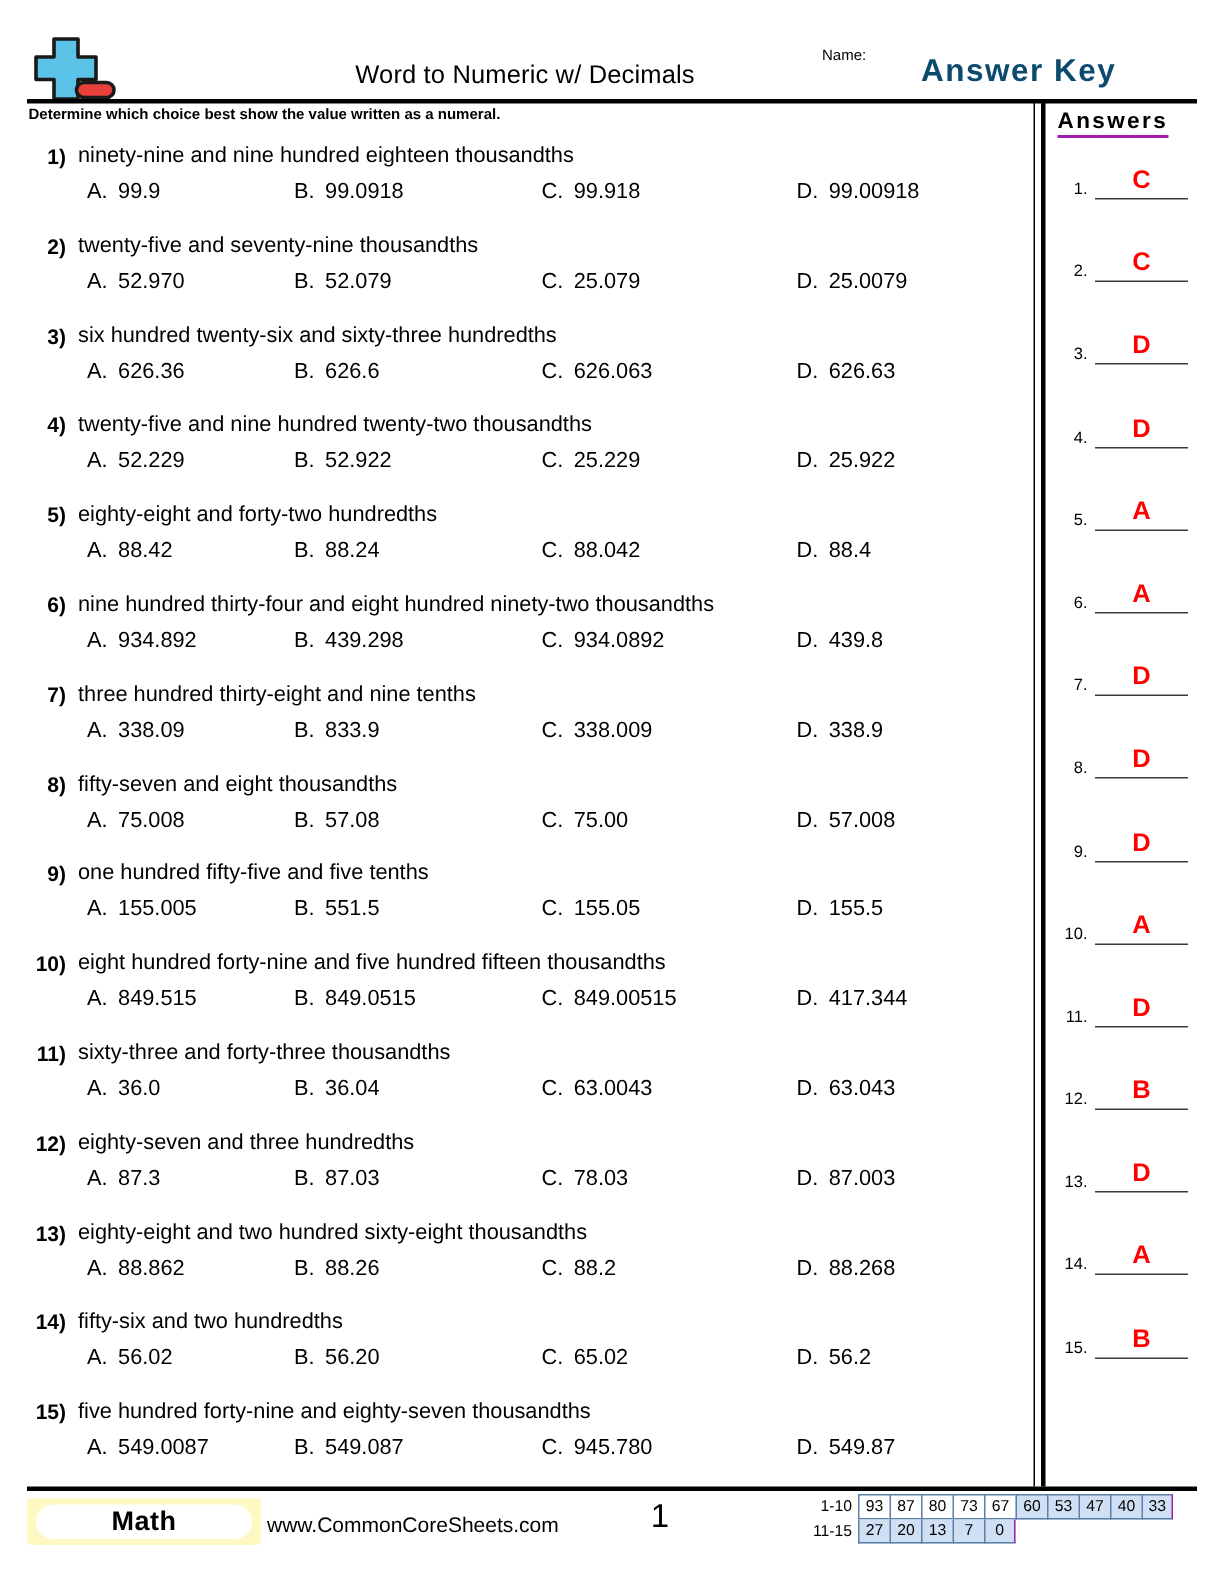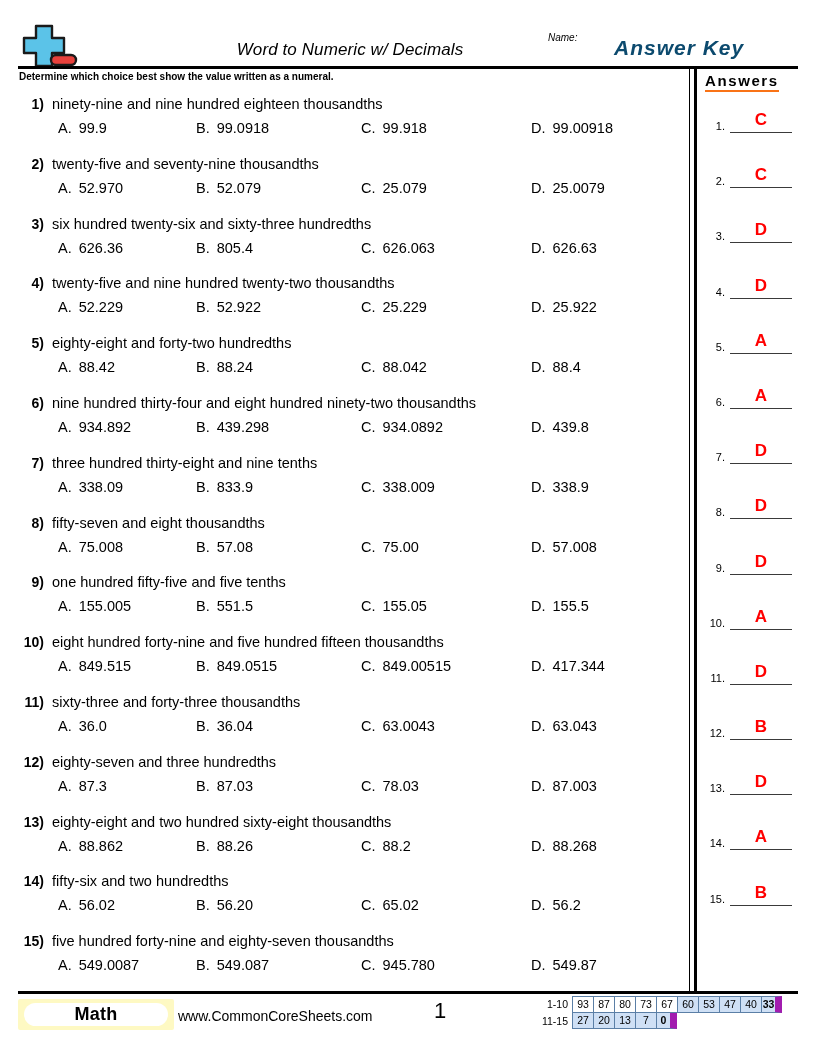--- a/index.html
+++ b/index.html
@@ -22,21 +22,20 @@
     width: 816px;
     height: 1056px;
   }
 
   
   .header {
     position: absolute;
     left: 0; top: 0;
     width: 816px;
     height: 68px;
-    font-style: italic;
   }
   .logo {
     position: absolute;
     left: 18px;
     top: 24px;
     width: 62px;
     height: 46px;
   }
   .logo svg { display: block; }
 
@@ -159,21 +158,21 @@
     width: 119px;
     height: 923px;
   }
   .answers-title {
     position: absolute;
     left: 8px;
     top: 4px;
     font-size: 15px;
     font-weight: bold;
     letter-spacing: 1.6px;
-    border-bottom: 2px solid #f97316;
+    border-bottom: 2px solid #a21caf;
     padding-bottom: 1px;
     white-space: nowrap;
   }
   .ans-list {
     position: absolute;
     left: 0;
     top: 34px;
     width: 119px;
   }
   .ans-row {
@@ -279,21 +278,21 @@
   .score-cell {
     width: 21px;
     border: 1px solid #5b7fa6;
     border-right: none;
     text-align: center;
     line-height: 15px;
     font-size: 10.5px;
     background: #ffffff;
     box-sizing: border-box;
   }
-  .score-cell.last { border-right: 7px solid #a21caf; font-weight: bold; }
+  .score-cell.last { border-right: 1px solid #a21caf; }
   .score-cell.blue { background: #cfe0f5; }
   .score-row.second .score-cell { border-top: none; }
 </style>
 </head>
 <body>
 
 <div class="page">
 
   <div class="header">
     <div class="logo">
@@ -333,21 +332,21 @@
           <div class="choice c-b"><span class="ltr">B.</span><span>52.079</span></div>
           <div class="choice c-c"><span class="ltr">C.</span><span>25.079</span></div>
           <div class="choice c-d"><span class="ltr">D.</span><span>25.0079</span></div>
         </div>
       </div>
       <div class="q-block">
         <div class="q-num">3)</div>
         <div class="q-text">six hundred twenty-six and sixty-three hundredths</div>
         <div class="q-choices">
           <div class="choice c-a"><span class="ltr">A.</span><span>626.36</span></div>
-          <div class="choice c-b"><span class="ltr">B.</span><span>805.4</span></div>
+          <div class="choice c-b"><span class="ltr">B.</span><span>626.6</span></div>
           <div class="choice c-c"><span class="ltr">C.</span><span>626.063</span></div>
           <div class="choice c-d"><span class="ltr">D.</span><span>626.63</span></div>
         </div>
       </div>
       <div class="q-block">
         <div class="q-num">4)</div>
         <div class="q-text">twenty-five and nine hundred twenty-two thousandths</div>
         <div class="q-choices">
           <div class="choice c-a"><span class="ltr">A.</span><span>52.229</span></div>
           <div class="choice c-b"><span class="ltr">B.</span><span>52.922</span></div>

